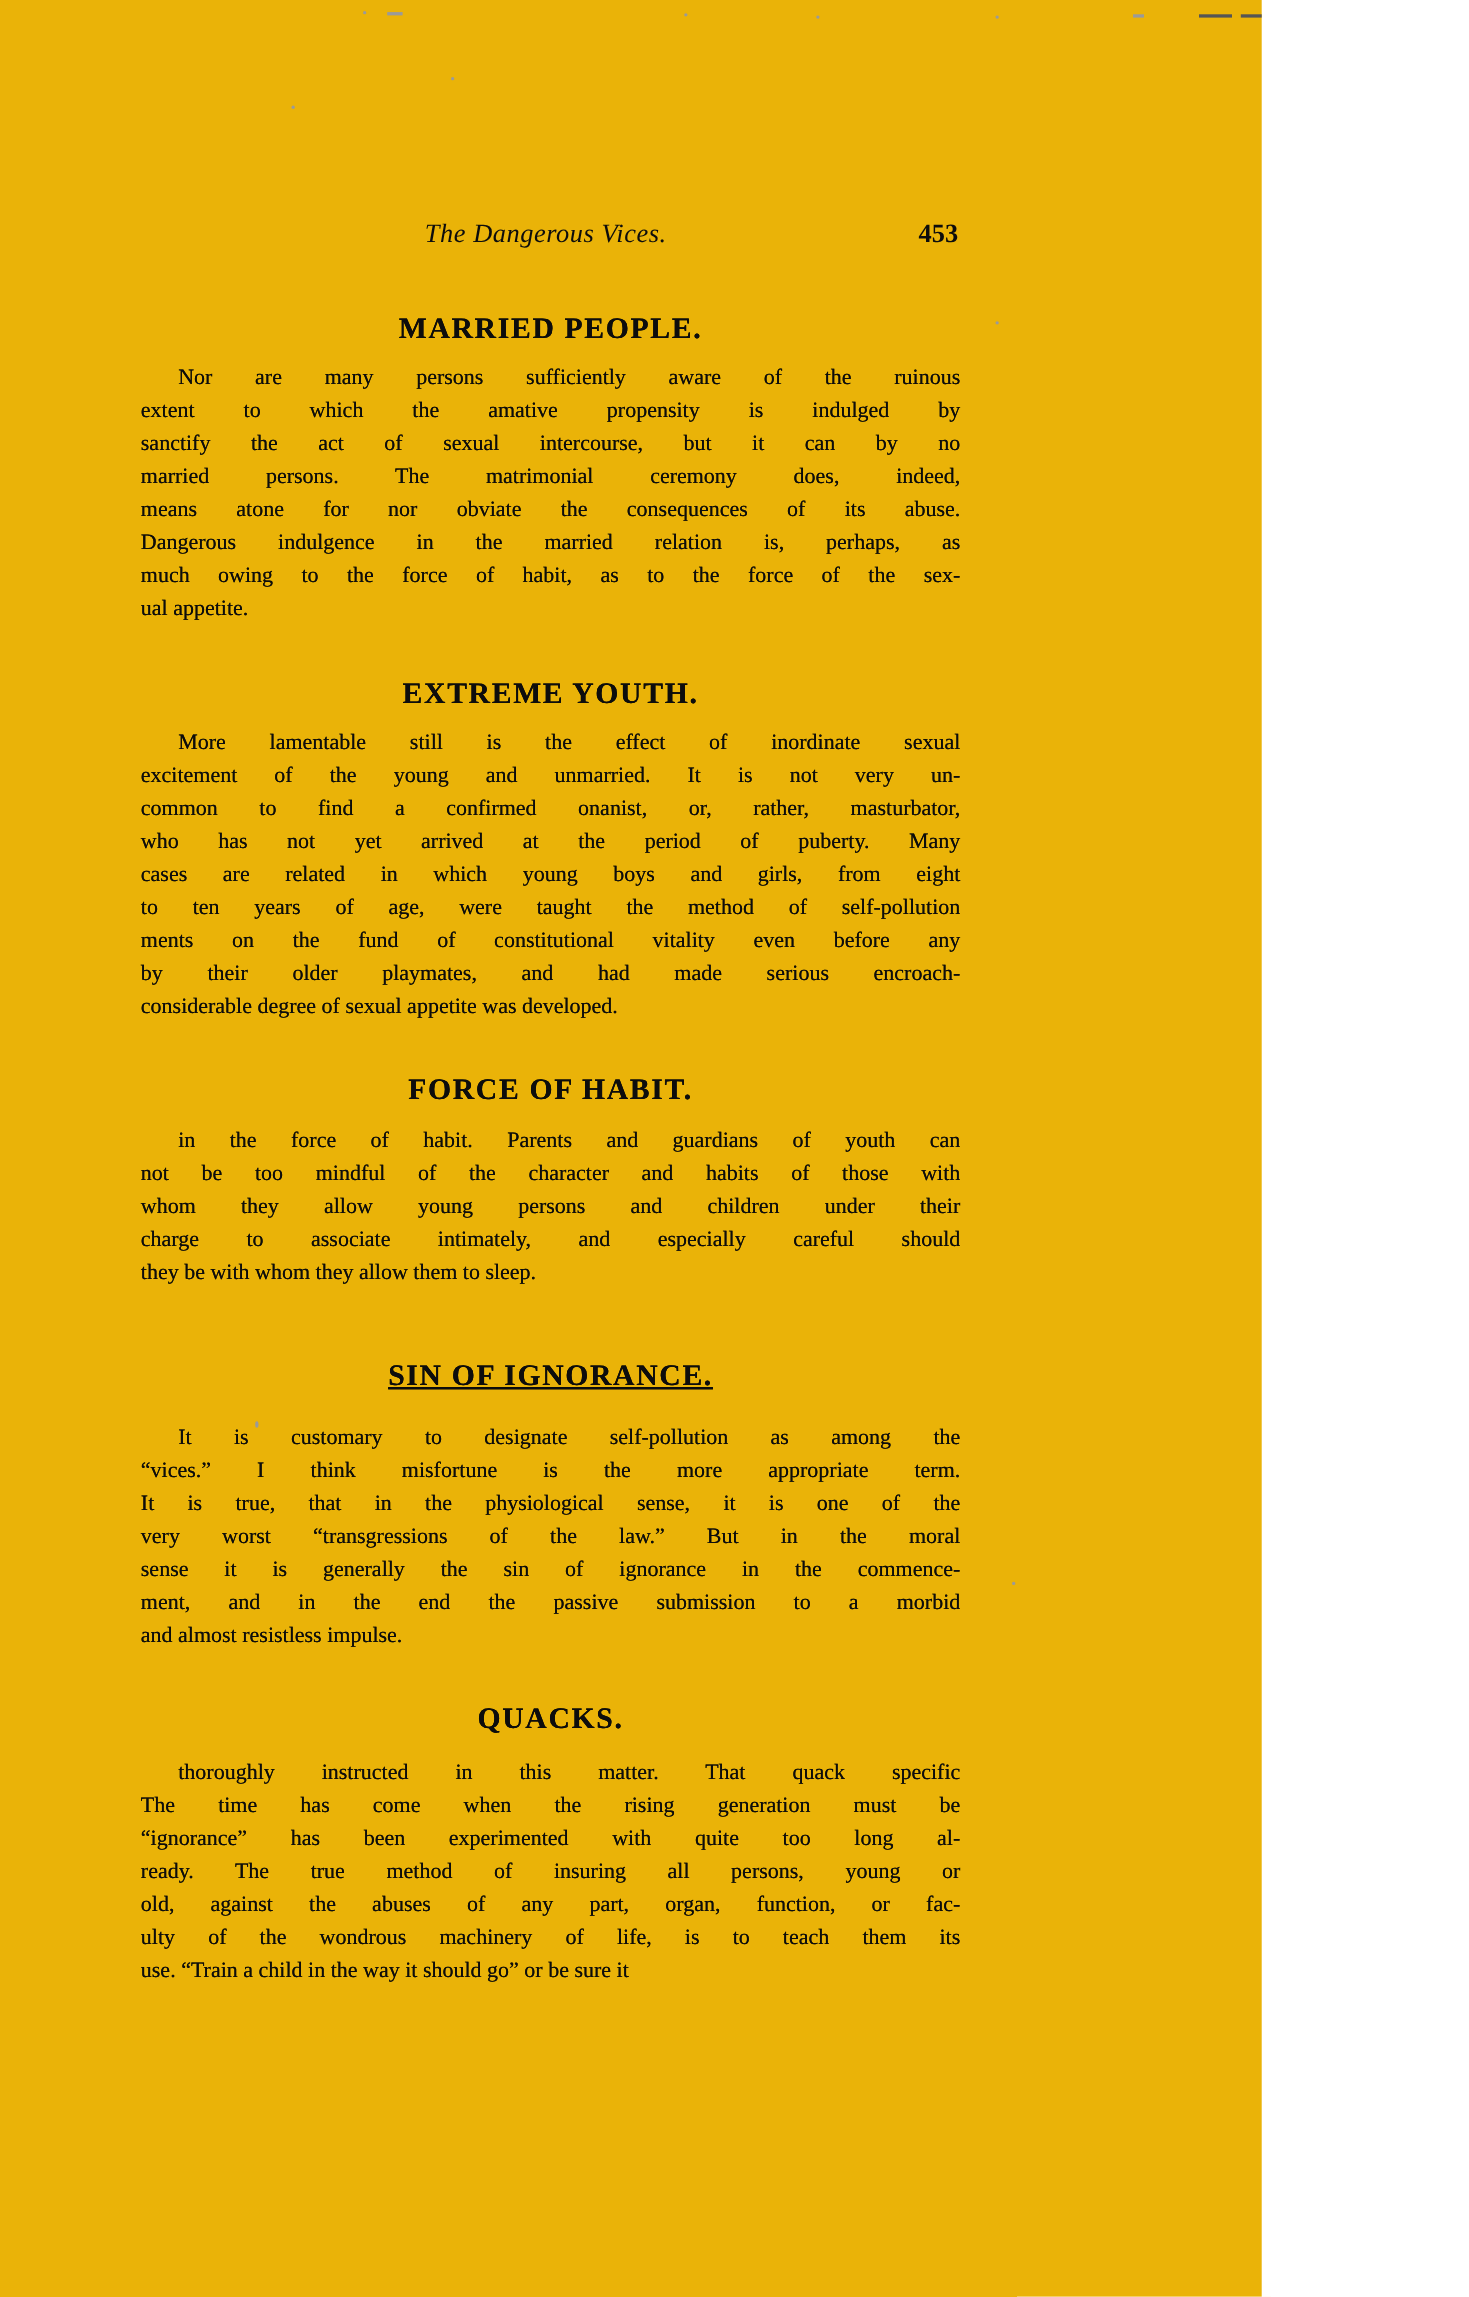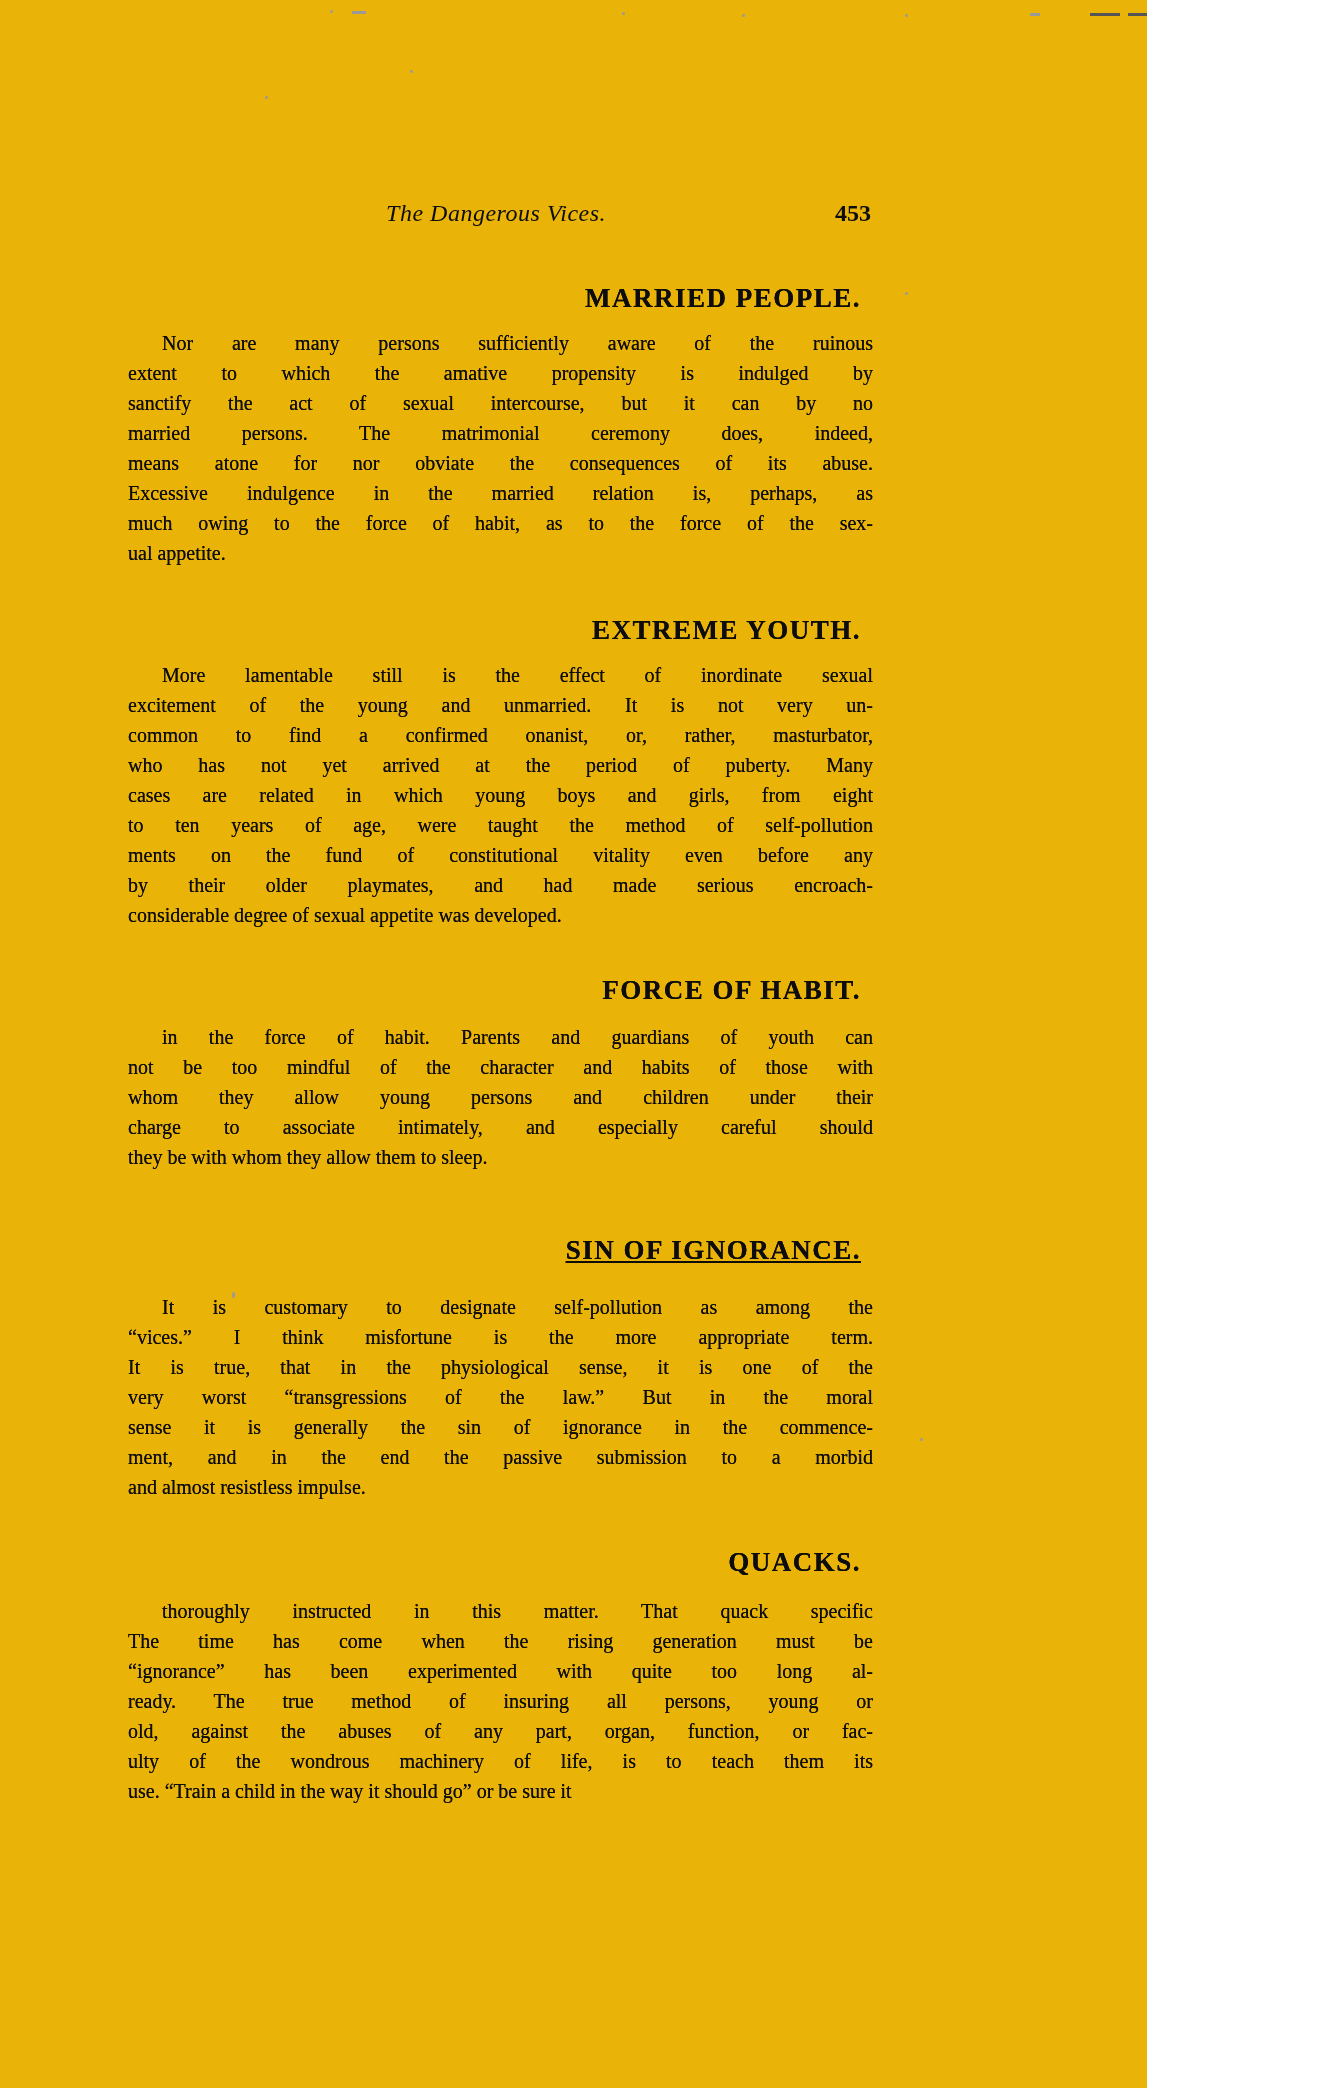--- a/index.html
+++ b/index.html
@@ -34,22 +34,22 @@
     font-style: italic;
     letter-spacing: 0.5px;
   }
   .rh-page {
     position: absolute;
     right: 2px;
     top: 0;
     font-weight: 700;
   }
   .sec-heading {
-    margin: 12px;
-    text-align: right;
+    margin: 0;
+    text-align: center;
     font-size: 27px;
     line-height: 32px;
     font-weight: 700;
     letter-spacing: 1.5px;
     text-shadow: 0 0 0.6px #000;
   }
   .para {
     margin: 0;
     font-size: 20px;
     line-height: 30px;
@@ -112,21 +112,21 @@
     </div>
 
     <section class="sec sec-married">
       <h2 class="sec-heading">MARRIED PEOPLE.</h2>
       <div class="para">
           <div class="tline">Nor are many persons sufficiently aware of the ruinous</div>
           <div class="tline">extent to which the amative propensity is indulged by</div>
           <div class="tline">sanctify the act of sexual intercourse, but it can by no</div>
           <div class="tline">married persons.  The matrimonial ceremony does, indeed,</div>
           <div class="tline">means atone for nor obviate the consequences of its abuse.</div>
-          <div class="tline">Excessive indulgence in the married relation is, perhaps, as</div>
+          <div class="tline">Dangerous indulgence in the married relation is, perhaps, as</div>
           <div class="tline">much owing to the force of habit, as to the force of the sex-</div>
           <div class="tline tline-last">ual appetite.</div>
         </div>
     </section>
 
     <section class="sec sec-youth">
       <h2 class="sec-heading">EXTREME YOUTH.</h2>
       <div class="para">
           <div class="tline">More lamentable still is the effect of inordinate sexual</div>
           <div class="tline">excitement of the young and unmarried.  It is not very un-</div>

